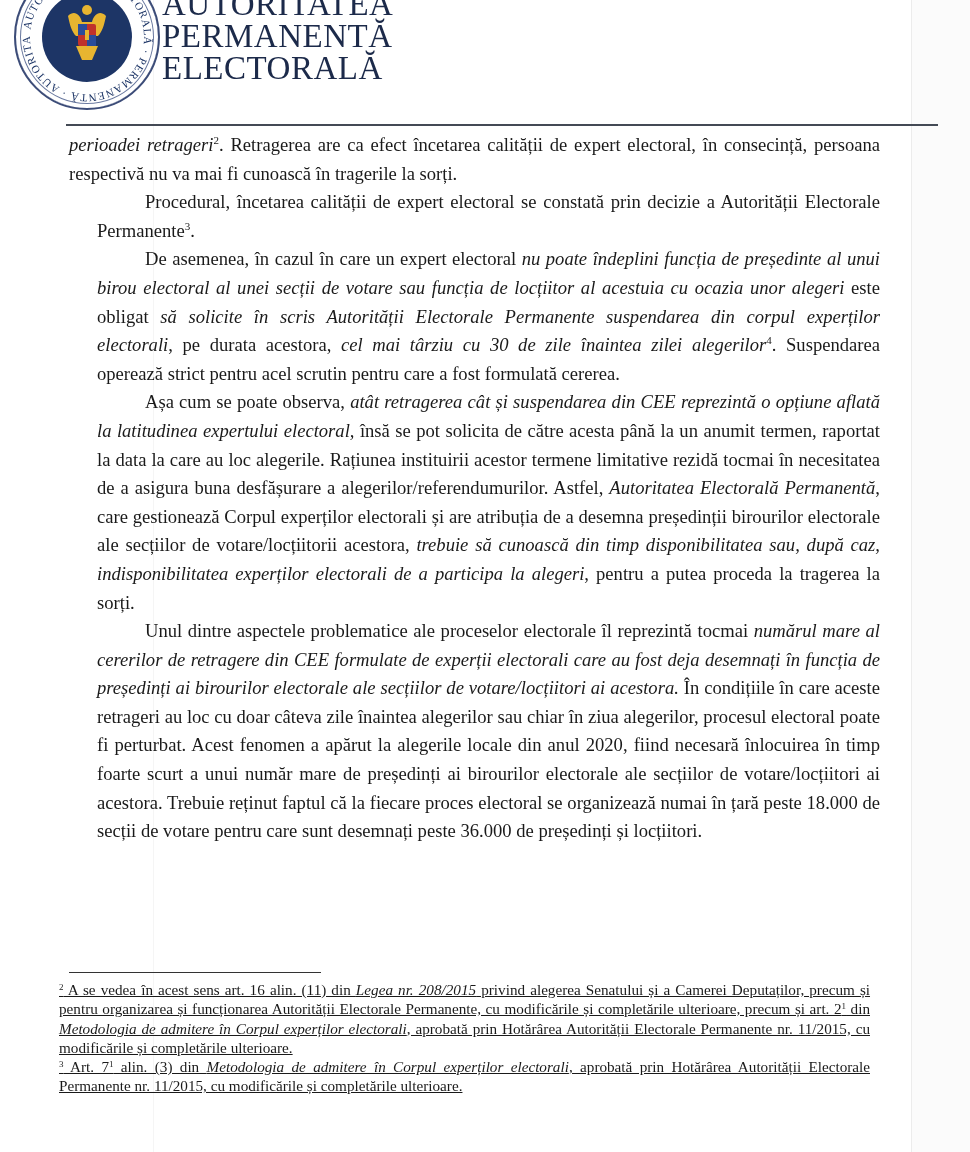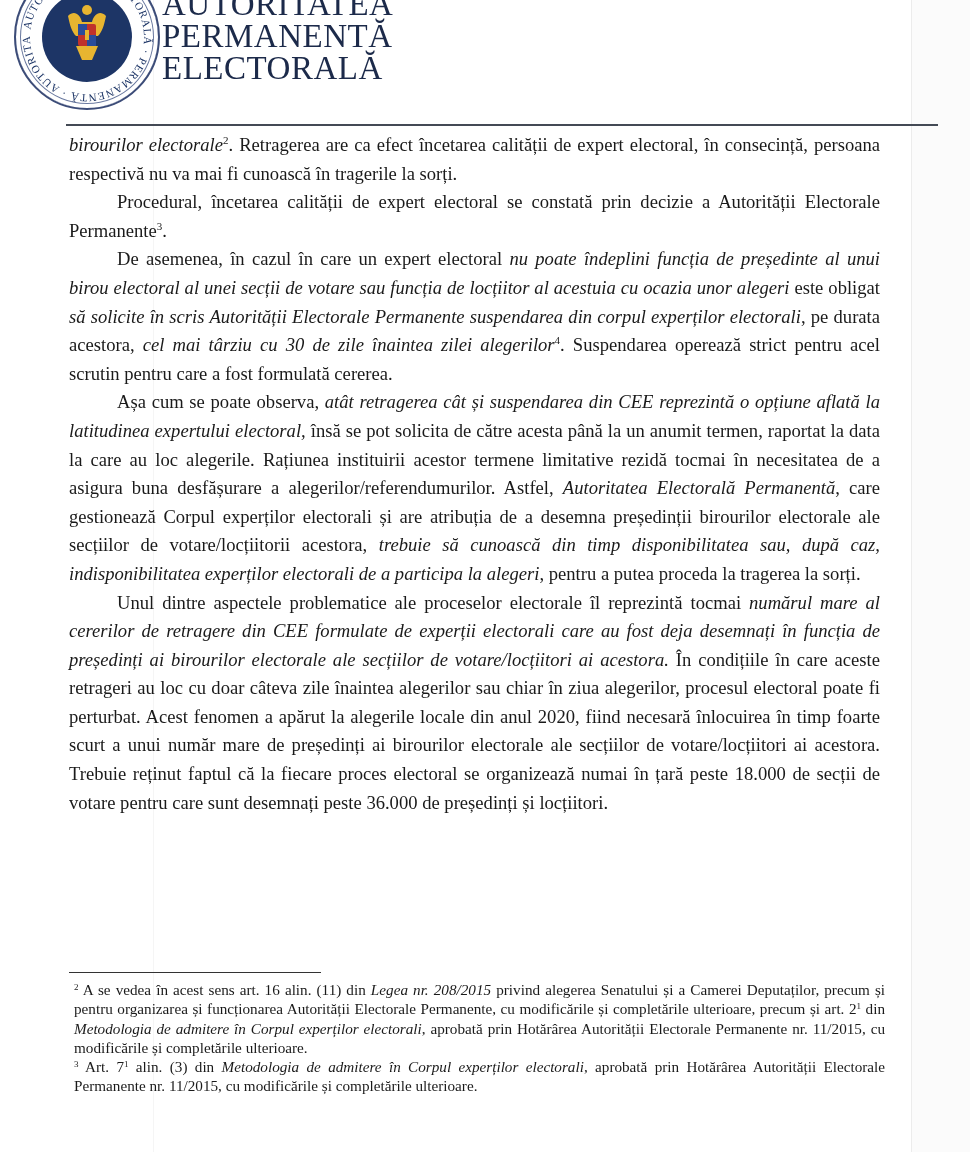--- a/index.html
+++ b/index.html
@@ -43,30 +43,30 @@
     position: absolute; left: 66px; top: 124px; width: 872px; height: 2px;
     background: #444a55;
   }
   
   .content {
     position: absolute; left: 69px; top: 131px; width: 811px;
     font-size: 18.6px; line-height: 28.6px;
     text-align: justify;
   }
   .content p { margin: 0; }
-  .content p.ind { text-indent: 48px; }
+  .content p.ind { text-indent: 48px; margin-left: 28px; }
   .content i { font-style: italic; }
   sup { font-size: 11px; line-height: 0; vertical-align: 7px; }
   .fn-rule {
     position: absolute; left: 69px; top: 972px; width: 252px; height: 1px;
     background: #333;
   }
   .footnotes {
-    position: absolute; left: 74px; top: 980px; width: 811px;
-    font-size: 15.2px; line-height: 19.3px; text-align: justify;
+    position: absolute; left: 59px; top: 980px; width: 811px;
+    font-size: 15.2px; line-height: 19.3px; text-align: justify; text-decoration: underline;
   }
   .footnotes p { margin: 0; }
   .footnotes sup { font-size: 9px; vertical-align: 5px; }
 </style>
 </head>
 <body>
 
 <div class="page-edge"></div>
 <div class="fold-line"></div>
 
@@ -94,21 +94,21 @@
   </div>
   <div class="title-block">
     <div>AUTORITATEA</div>
     <div>PERMANENTĂ</div>
     <div>ELECTORALĂ</div>
   </div>
   <div class="header-rule"></div>
 </div>
 
 <div class="content">
-  <p><i>birourilor electorale</i><sup>2</sup><span>. Retragerea are ca efect încetarea calității de expert electoral, în consecință, persoana respectivă nu va mai fi cunoască în tragerile la sorți.</span></p>
+  <p><i>perioadei retrageri</i><sup>2</sup><span>. Retragerea are ca efect încetarea calității de expert electoral, în consecință, persoana respectivă nu va mai fi cunoască în tragerile la sorți.</span></p>
   <p class="ind"><span>Procedural, încetarea calității de expert electoral se constată prin decizie a Autorității Electorale Permanente</span><sup>3</sup><span>.</span></p>
   <p class="ind"><span>De asemenea, în cazul în care un expert electoral </span><i>nu poate îndeplini funcția de președinte al unui birou electoral al unei secții de votare sau funcția de locțiitor al acestuia cu ocazia unor alegeri</i><span> este obligat </span><i>să solicite în scris Autorității Electorale Permanente suspendarea din corpul experților electorali</i><span>, pe durata acestora, </span><i>cel mai târziu cu 30 de zile înaintea zilei alegerilor</i><sup>4</sup><span>. Suspendarea operează strict pentru acel scrutin pentru care a fost formulată cererea.</span></p>
   <p class="ind"><span>Așa cum se poate observa, </span><i>atât retragerea cât și suspendarea din CEE reprezintă o opțiune aflată la latitudinea expertului electoral,</i><span> însă se pot solicita de către acesta până la un anumit termen, raportat la data la care au loc alegerile. Rațiunea instituirii acestor termene limitative rezidă tocmai în necesitatea de a asigura buna desfășurare a alegerilor/referendumurilor. Astfel, </span><i>Autoritatea Electorală Permanentă</i><span>, care gestionează Corpul experților electorali și are atribuția de a desemna președinții birourilor electorale ale secțiilor de votare/locțiitorii acestora, </span><i>trebuie să cunoască din timp disponibilitatea sau, după caz, indisponibilitatea experților electorali de a participa la alegeri</i><span>, pentru a putea proceda la tragerea la sorți.</span></p>
   <p class="ind"><span>Unul dintre aspectele problematice ale proceselor electorale îl reprezintă tocmai </span><i>numărul mare al cererilor de retragere din CEE formulate de experții electorali care au fost deja desemnați în funcția de președinți ai birourilor electorale ale secțiilor de votare/locțiitori ai acestora.</i><span> În condițiile în care aceste retrageri au loc cu doar câteva zile înaintea alegerilor sau chiar în ziua alegerilor, procesul electoral poate fi perturbat. Acest fenomen a apărut la alegerile locale din anul 2020, fiind necesară înlocuirea în timp foarte scurt a unui număr mare de președinți ai birourilor electorale ale secțiilor de votare/locțiitori ai acestora. Trebuie reținut faptul că la fiecare proces electoral se organizează numai în țară peste 18.000 de secții de votare pentru care sunt desemnați peste 36.000 de președinți și locțiitori.</span></p>
 </div>
 
 <div class="fn-rule"></div>
 
 <div class="footnotes">
   <p><sup>2</sup><span> A se vedea în acest sens art. 16 alin. (11) din </span><i>Legea nr. 208/2015</i><span> privind alegerea Senatului și a Camerei Deputaților, precum și pentru organizarea și funcționarea Autorității Electorale Permanente, cu modificările și completările ulterioare, precum și art. 2</span><sup>1</sup><span> din </span><i>Metodologia de admitere în Corpul experților electorali</i><span>, aprobată prin Hotărârea Autorității Electorale Permanente nr. 11/2015, cu modificările și completările ulterioare.</span></p>

